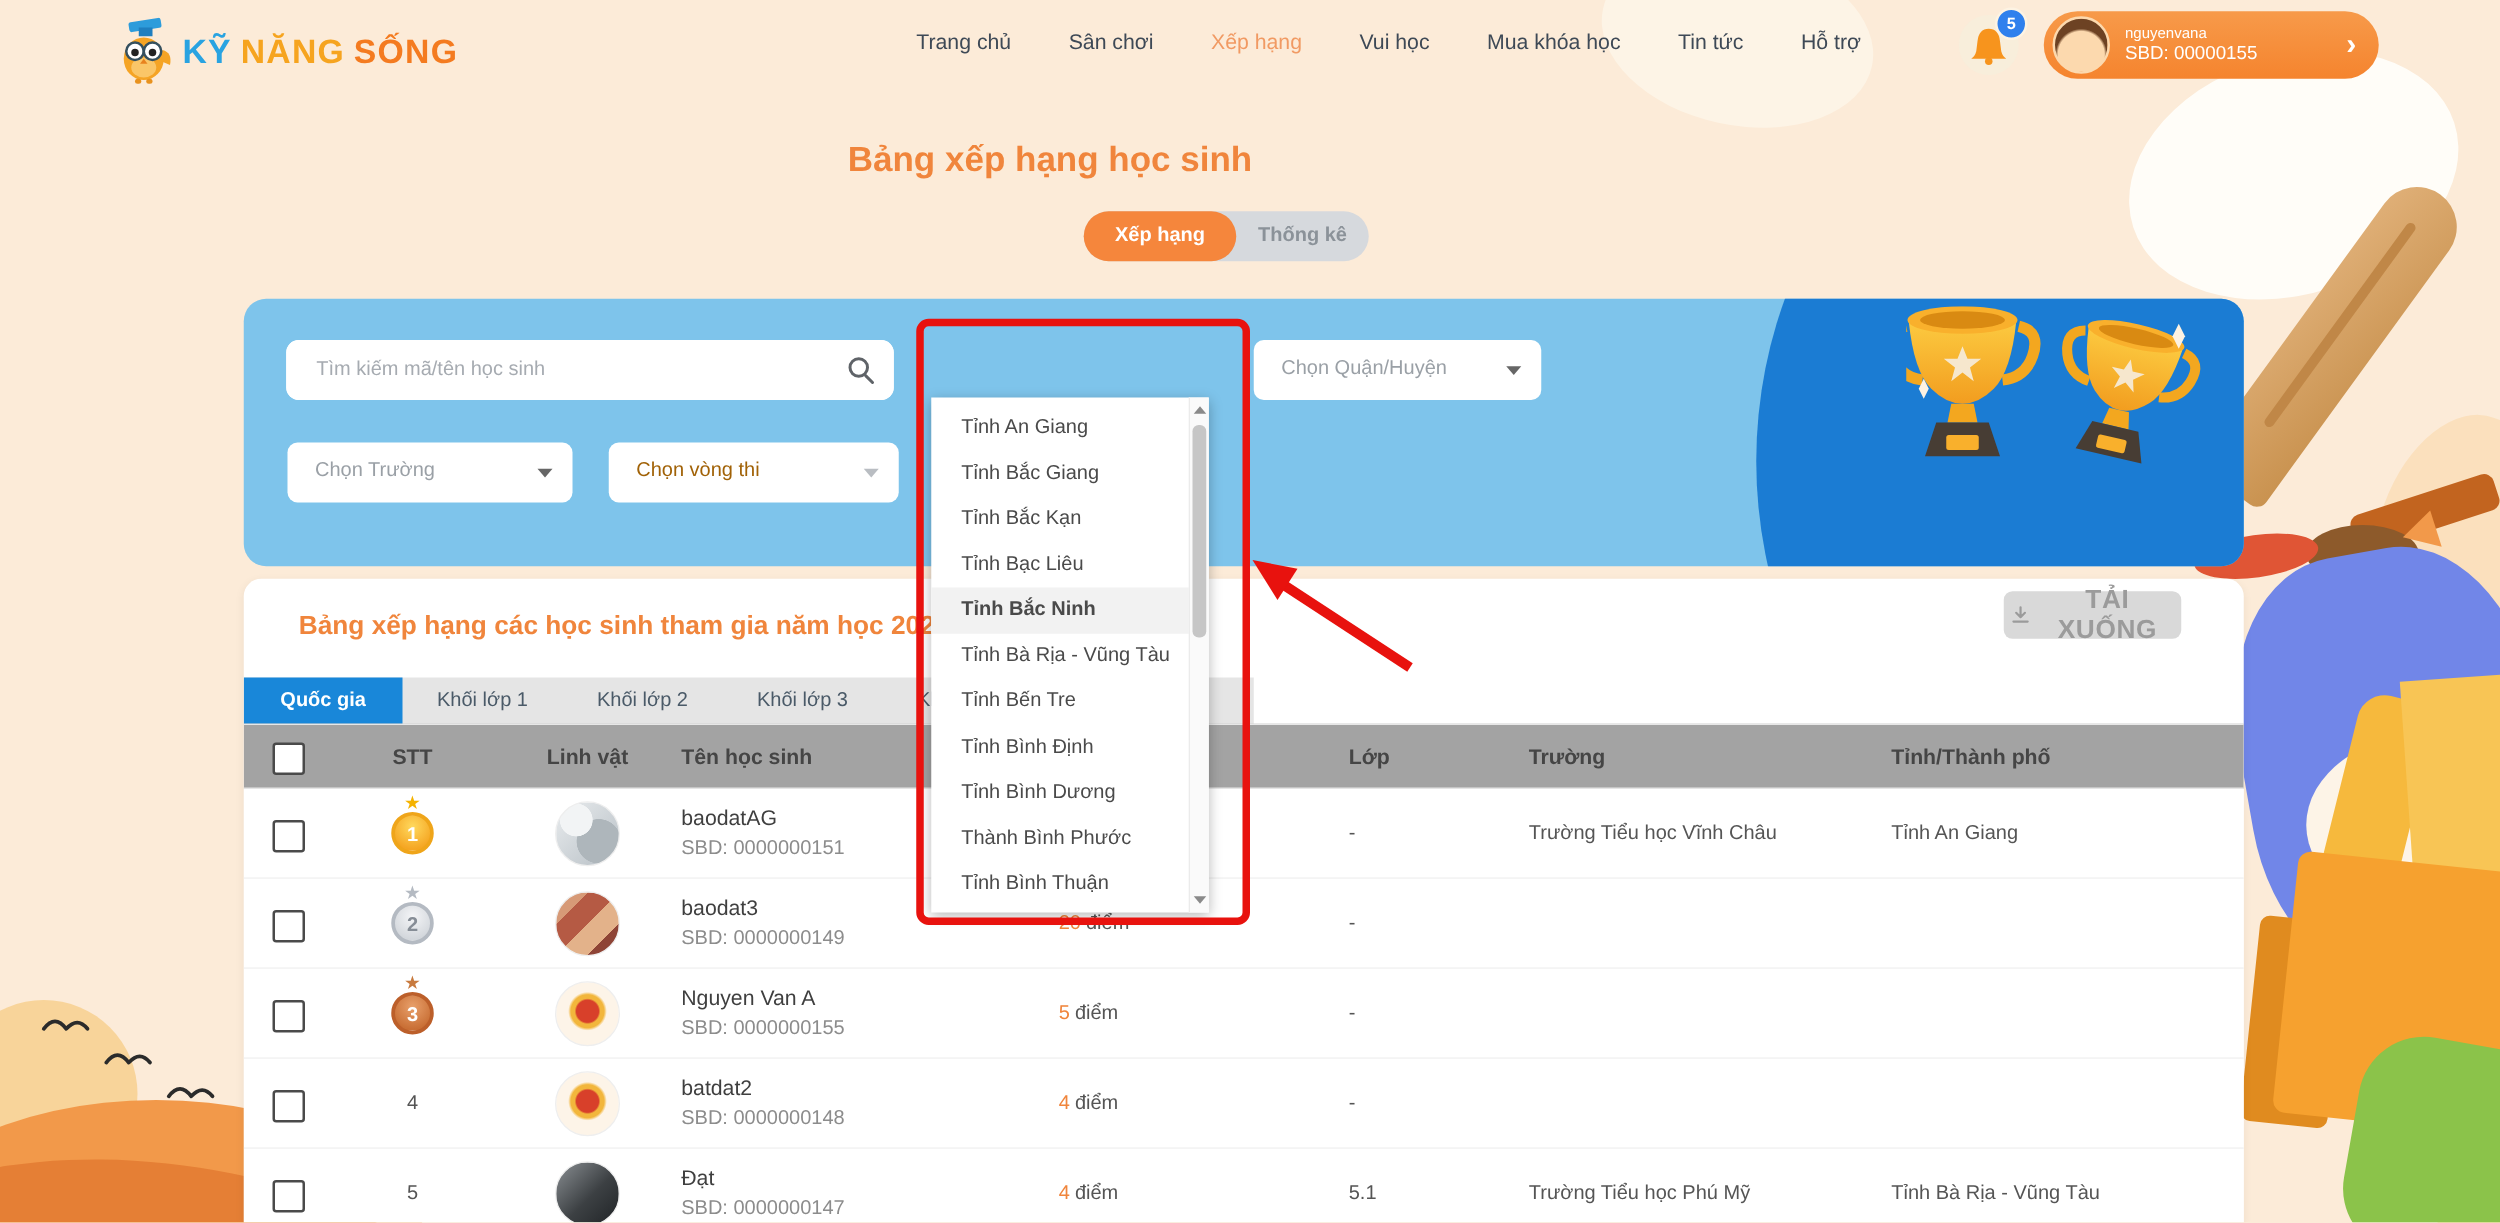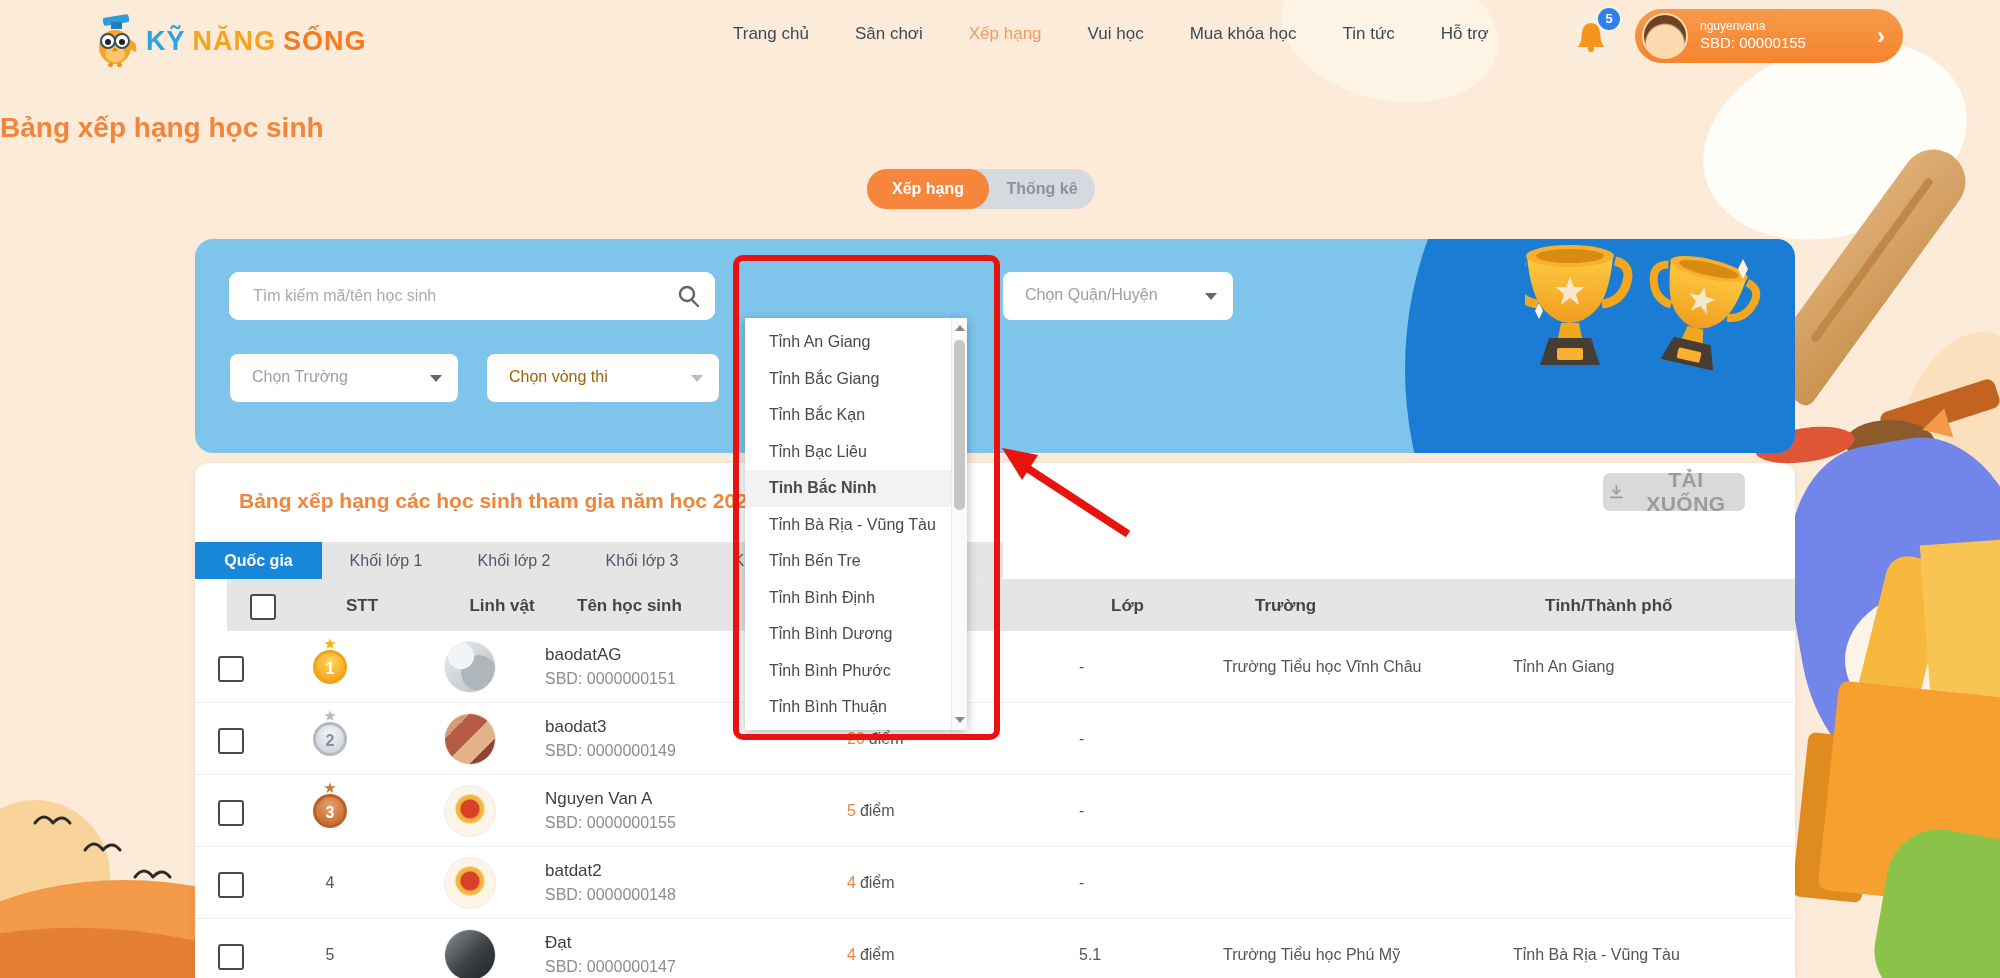--- a/index.html
+++ b/index.html
@@ -38,21 +38,21 @@
   .nav-item.active{color:#f19a63;}
   .bell-wrap{position:absolute;left:1567px;top:12px;width:48px;height:48px;background:#f8eedb;border-radius:50%;}
   .bell-badge{position:absolute;left:1596px;top:6px;min-width:22px;height:22px;background:#2f80ed;border:2px solid #fdf3e3;border-radius:50%;color:#fff;font-size:13px;font-weight:bold;text-align:center;line-height:22px;z-index:4;}
   .userpill{position:absolute;left:1635px;top:9px;width:268px;height:54px;border-radius:27px;background:linear-gradient(180deg,#f79a4a,#f5842e);display:flex;align-items:center;cursor:pointer;}
   .uav{width:42px;height:42px;margin-left:7px;border-radius:50%;background:radial-gradient(circle at 50% 68%,#fcd9ae 0 52%,#6d4223 58%);border:2px solid #fcd9ae;}
   .utxt{margin-left:12px;color:#fff;line-height:1.25;}
   .uname{font-size:12px;} .usbd{font-size:15px;}
   .uchev{position:absolute;right:18px;top:13px;color:#fff;font-size:24px;font-weight:bold;}
 
   
-  .page-title{position:absolute;left:0;top:112px;width:1680px;color:#f0853c;font-size:28px;font-weight:bold;z-index:3;}
+  .page-title{position:absolute;left:0;top:112px;width:1680px;text-align:center;color:#f0853c;font-size:28px;font-weight:bold;z-index:3;}
   .toggle{position:absolute;left:867px;top:169px;width:228px;height:40px;background:#d6d9dd;border-radius:20px;z-index:3;}
   .tg-on{position:absolute;left:0;top:0;width:122px;height:40px;background:#f5863c;border-radius:20px;color:#fff;font-weight:bold;font-size:16px;text-align:center;line-height:40px;cursor:pointer;}
   .tg-off{position:absolute;left:122px;top:0;width:106px;height:40px;color:#8b9299;font-weight:bold;font-size:16px;text-align:center;line-height:40px;cursor:pointer;}
 
   
   .filters{position:absolute;left:195px;top:239px;width:1600px;height:214px;background:#7ec4eb;border-radius:18px;z-index:2;overflow:hidden;}
   .filters .darkblob{position:absolute;width:760px;height:760px;border-radius:50%;background:#1b7cd3;left:1210px;top:-250px;}
   .search-box{position:absolute;left:34px;top:33px;width:486px;height:48px;background:#fff;border-radius:10px;}
   .search-box input{position:absolute;left:0;top:0;width:100%;height:100%;border:none;outline:none;border-radius:10px;padding:0 48px 0 24px;font-size:16px;color:#444;box-sizing:border-box;font-family:inherit;}
   .search-box input::placeholder{color:#a6abb1;}
@@ -82,21 +82,21 @@
   .dd-arrow.up{top:7px;border-bottom:6px solid #8a8a8a;}
   .dd-arrow.dn{bottom:7px;border-top:6px solid #8a8a8a;}
 
   
   .card{position:absolute;left:195px;top:463px;width:1600px;height:515px;background:#fff;border-radius:14px 14px 0 0;z-index:2;overflow:hidden;box-shadow:0 2px 8px rgba(0,0,0,.06);}
   .caption{position:absolute;left:44px;top:26px;font-size:21px;color:#f0853c;font-weight:bold;}
   .dl-btn{position:absolute;left:1408px;top:10px;width:142px;height:38px;background:#d9d9d9;border:none;border-radius:7px;color:#9b9b9b;font-weight:bold;font-size:21px;letter-spacing:.5px;cursor:pointer;display:flex;align-items:center;justify-content:center;gap:9px;font-family:inherit;}
   .tabstrip{position:absolute;left:0;top:79px;width:808px;height:37px;background:#e5e5e5;display:flex;}
   .btab{height:37px;line-height:37px;text-align:center;font-size:16px;color:#4a5a68;width:128px;cursor:pointer;white-space:nowrap;}
   .btab.active{background:#1987d9;color:#fff;font-weight:bold;width:127px;}
-  .thead{position:absolute;left:0;top:116px;width:1600px;height:52px;background:#e5e5e5;border-top:1px solid #e7e7e7;border-bottom:1px solid #e7e7e7;box-sizing:border-box;margin-left:32px;}
+  .thead{position:absolute;left:0;top:116px;width:1600px;height:52px;background:#a3a3a3;border-top:1px solid #e7e7e7;border-bottom:1px solid #e7e7e7;box-sizing:border-box;}
   .thead .h{position:absolute;top:0;height:52px;line-height:52px;font-weight:bold;font-size:17px;color:#454545;white-space:nowrap;}
   .h-stt{left:105px;width:60px;text-align:center;}
   .h-pet{left:235px;width:80px;text-align:center;}
   .h-name{left:350px;}
   .h-lop{left:884px;}
   .h-school{left:1028px;}
   .h-prov{left:1318px;}
   .cb{position:absolute;left:23px;width:22px;height:22px;border:2px solid #4a4a4a;border-radius:3px;background:#fff;cursor:pointer;}
   .thead .cb{top:14px;}
   .rows{position:absolute;left:0;top:168px;width:1600px;}
@@ -367,21 +367,21 @@
     <div class="dd-list" id="province-options">
         <div class="dd-item">Tỉnh An Giang</div>
         <div class="dd-item">Tỉnh Bắc Giang</div>
         <div class="dd-item">Tỉnh Bắc Kạn</div>
         <div class="dd-item">Tỉnh Bạc Liêu</div>
         <div class="dd-item hl">Tỉnh Bắc Ninh</div>
         <div class="dd-item">Tỉnh Bà Rịa - Vũng Tàu</div>
         <div class="dd-item">Tỉnh Bến Tre</div>
         <div class="dd-item">Tỉnh Bình Định</div>
         <div class="dd-item">Tỉnh Bình Dương</div>
-        <div class="dd-item">Tỉnh Bình Phước</div>
+        <div class="dd-item">Thành Bình Phước</div>
         <div class="dd-item">Tỉnh Bình Thuận</div>
       </div>
     <div class="dd-scroll">
       <span class="dd-arrow up"></span>
       <span class="dd-thumb"></span>
       <span class="dd-arrow dn"></span>
     </div>
   </div>
 
   <div class="red-box"></div>

